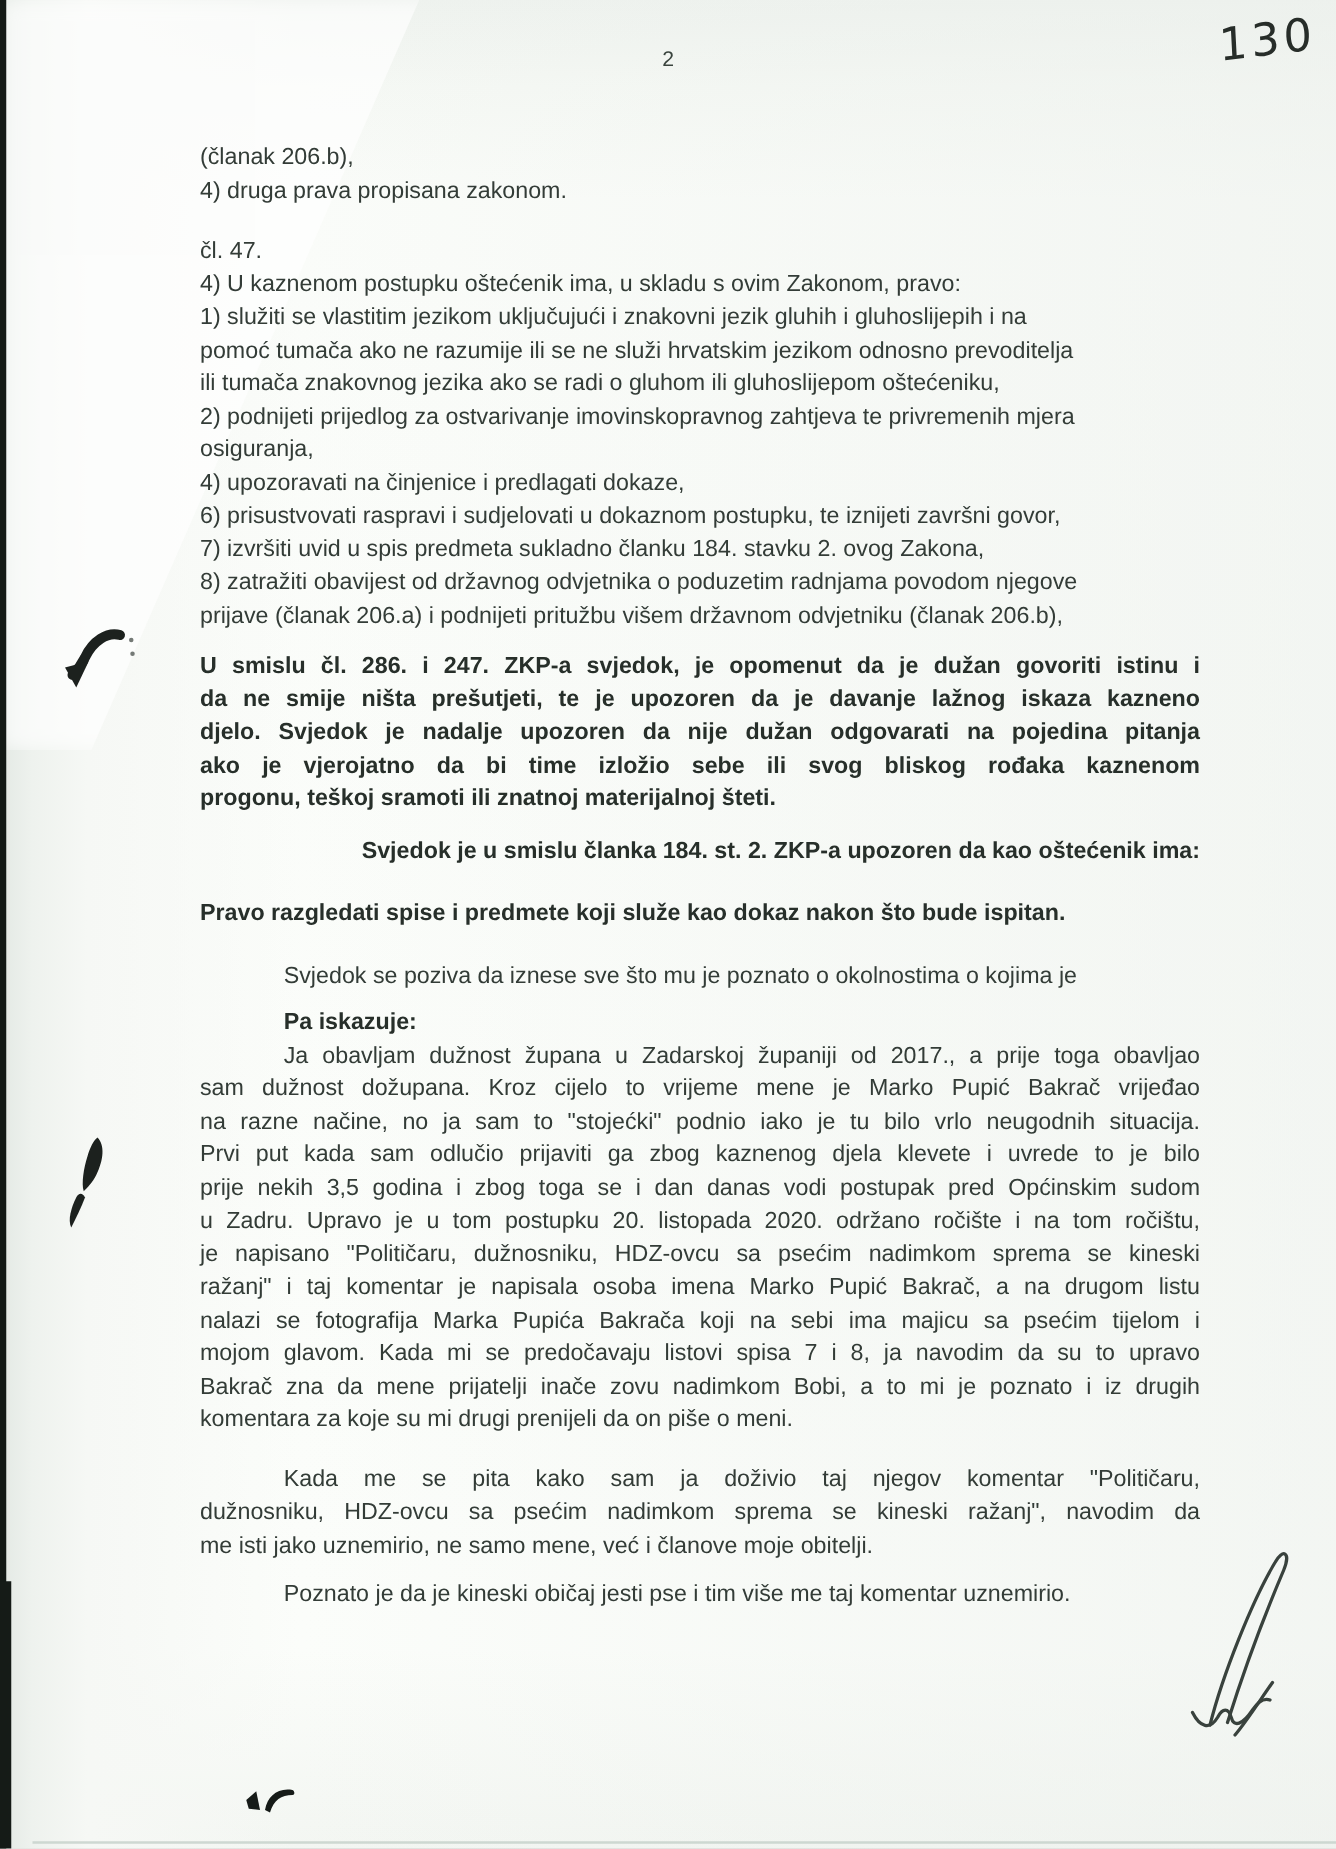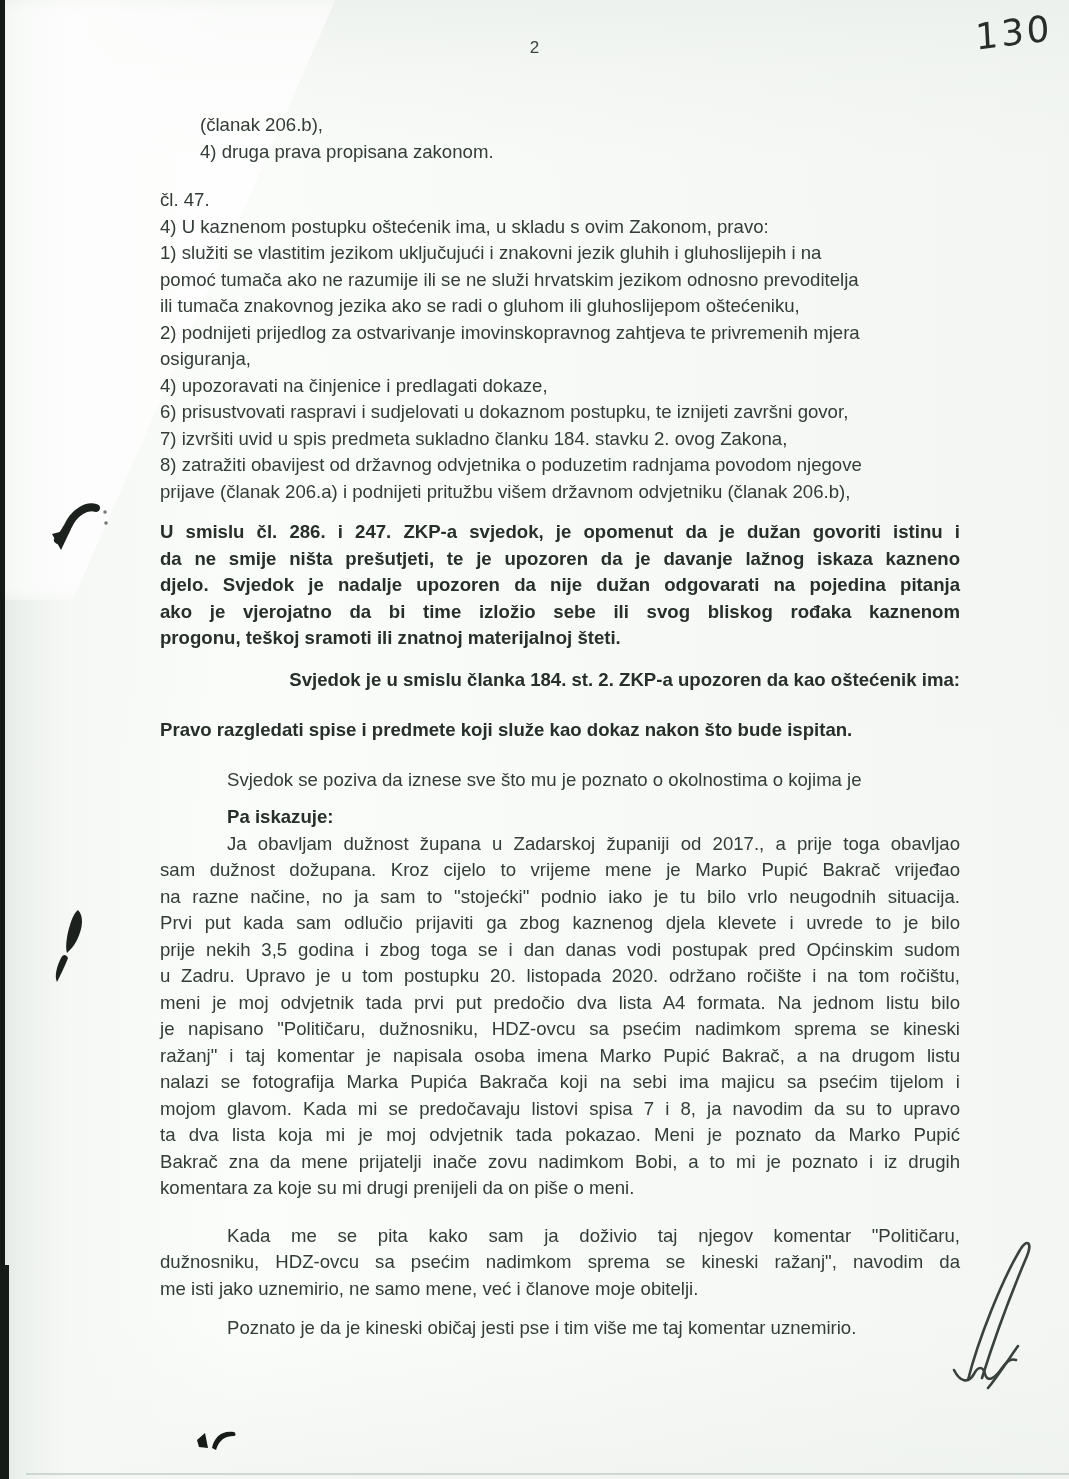--- a/index.html
+++ b/index.html
@@ -51,21 +51,21 @@
   }
   .content {
     position:absolute; left:160px; top:112px; width:800px;
     font-size:18.6px; line-height:26.5px;
   }
   .block { margin:0 0 0 0; }
   .ln { white-space:nowrap; }
   .justify .ln:not(.ln-last) { text-align:justify; text-align-last:justify; }
   .indent-first .ln:first-child { text-indent:67px; }
   .b { font-weight:bold; color:#272f2a; }
-  .mb-a { margin-bottom:22px;margin-left:40px; }
+  .mb-a { margin-bottom:22px; }
   .mb-b { margin-bottom:14px; }
   .mb-c { margin-bottom:15px; }
   .mb-d { margin-bottom:24px;text-align:right; }
   .mb-e { margin-bottom:23px; }
   .mb-f { margin-bottom:11px; }
   .mb-h { margin-bottom:21px; }
   .mb-i { margin-bottom:13px; }
   .mark { position:absolute; pointer-events:none; }
   .mark-1 { left:50px; top:498px; }
   .mark-2 { left:54px; top:908px; }
@@ -124,26 +124,24 @@
     <div class="block b indent-first">
         <div class="ln ln-last">Pa iskazuje:</div>
       </div>
     <div class="block justify indent-first mb-h">
         <div class="ln">Ja obavljam dužnost župana u Zadarskoj županiji od 2017., a prije toga obavljao</div>
         <div class="ln">sam dužnost dožupana. Kroz cijelo to vrijeme mene je Marko Pupić Bakrač vrijeđao</div>
         <div class="ln">na razne načine, no ja sam to "stojećki" podnio iako je tu bilo vrlo neugodnih situacija.</div>
         <div class="ln">Prvi put kada sam odlučio prijaviti ga zbog kaznenog djela klevete i uvrede to je bilo</div>
         <div class="ln">prije nekih 3,5 godina i zbog toga se i dan danas vodi postupak pred Općinskim sudom</div>
         <div class="ln">u Zadru. Upravo je u tom postupku 20. listopada 2020. održano ročište i na tom ročištu,</div>
-        <div class="ln">meni je moj odvjetnik tada prvi put predočio dva lista A4 formata. Na jednom listu bilo</div>
         <div class="ln">je napisano "Političaru, dužnosniku, HDZ-ovcu sa psećim nadimkom sprema se kineski</div>
         <div class="ln">ražanj" i taj komentar je napisala osoba imena Marko Pupić Bakrač, a na drugom listu</div>
         <div class="ln">nalazi se fotografija Marka Pupića Bakrača koji na sebi ima majicu sa psećim tijelom i</div>
         <div class="ln">mojom glavom. Kada mi se predočavaju listovi spisa 7 i 8, ja navodim da su to upravo</div>
-        <div class="ln">ta dva lista koja mi je moj odvjetnik tada pokazao. Meni je poznato da Marko Pupić</div>
         <div class="ln">Bakrač zna da mene prijatelji inače zovu nadimkom Bobi, a to mi je poznato i iz drugih</div>
         <div class="ln ln-last">komentara za koje su mi drugi prenijeli da on piše o meni.</div>
       </div>
     <div class="block justify indent-first mb-i">
         <div class="ln">Kada me se pita kako sam ja doživio taj njegov komentar "Političaru,</div>
         <div class="ln">dužnosniku, HDZ-ovcu sa psećim nadimkom sprema se kineski ražanj", navodim da</div>
         <div class="ln ln-last">me isti jako uznemirio, ne samo mene, već i članove moje obitelji.</div>
       </div>
     <div class="block indent-first">
         <div class="ln ln-last">Poznato je da je kineski običaj jesti pse i tim više me taj komentar uznemirio.</div>

